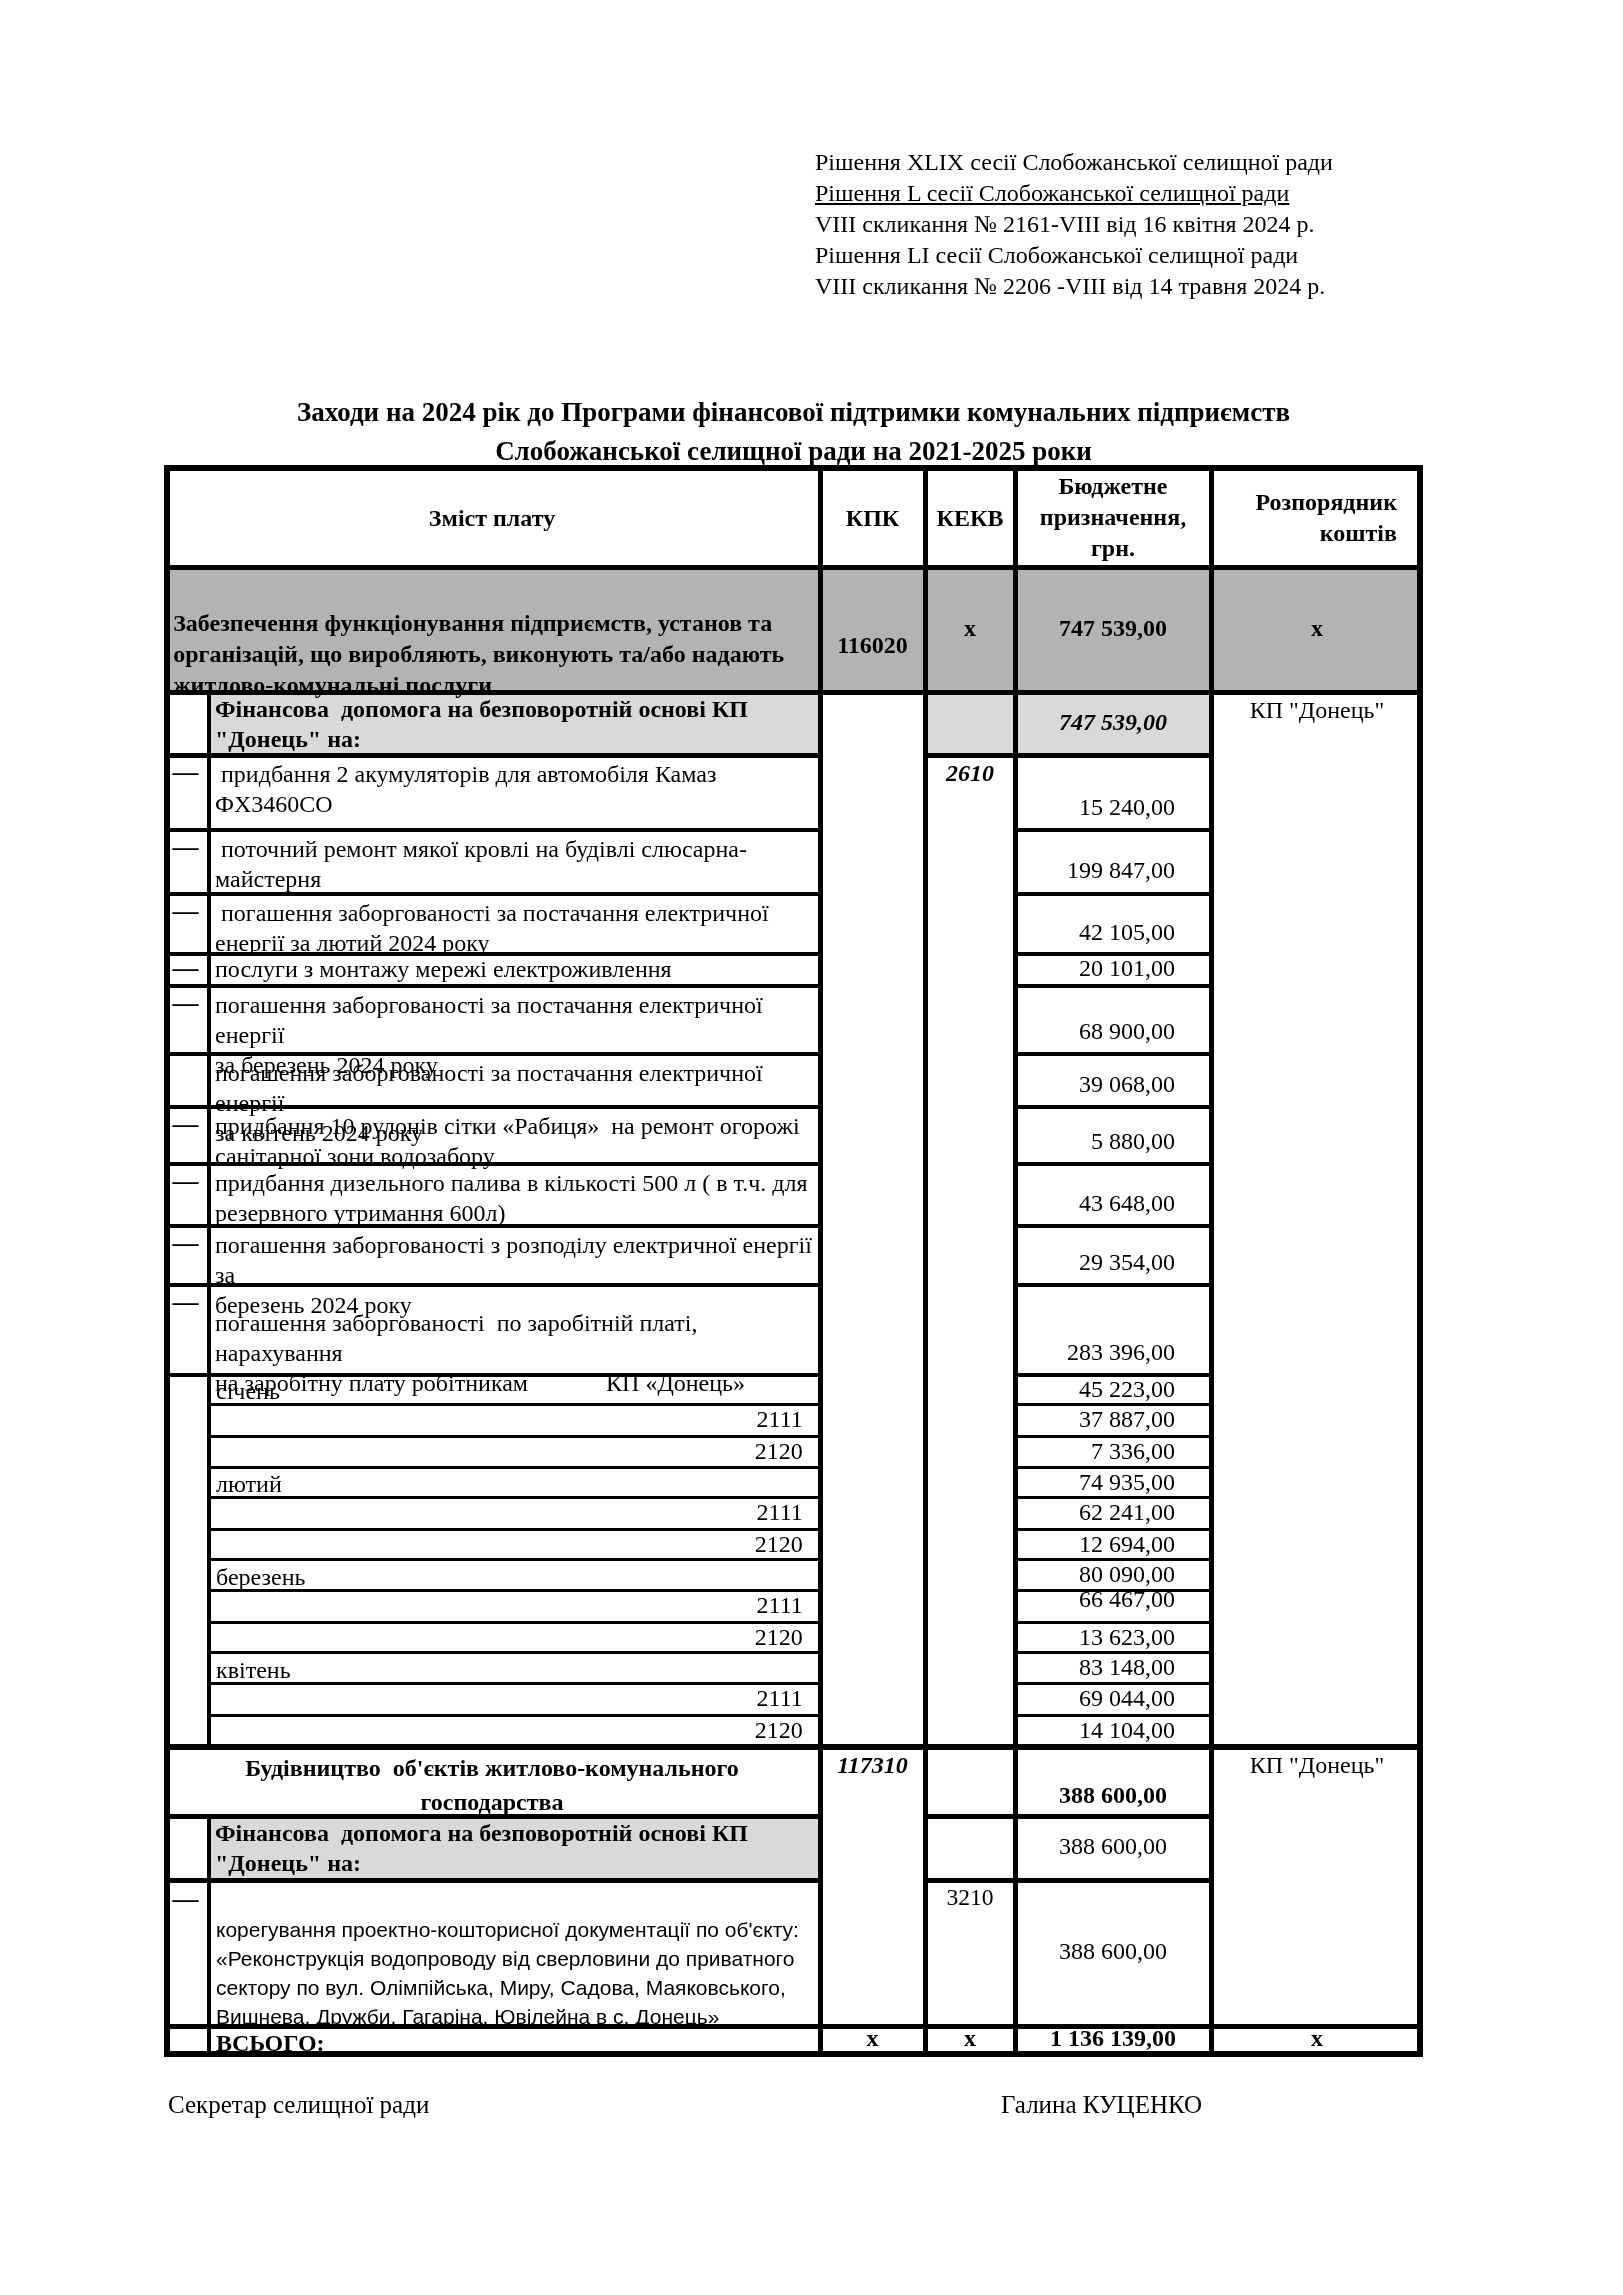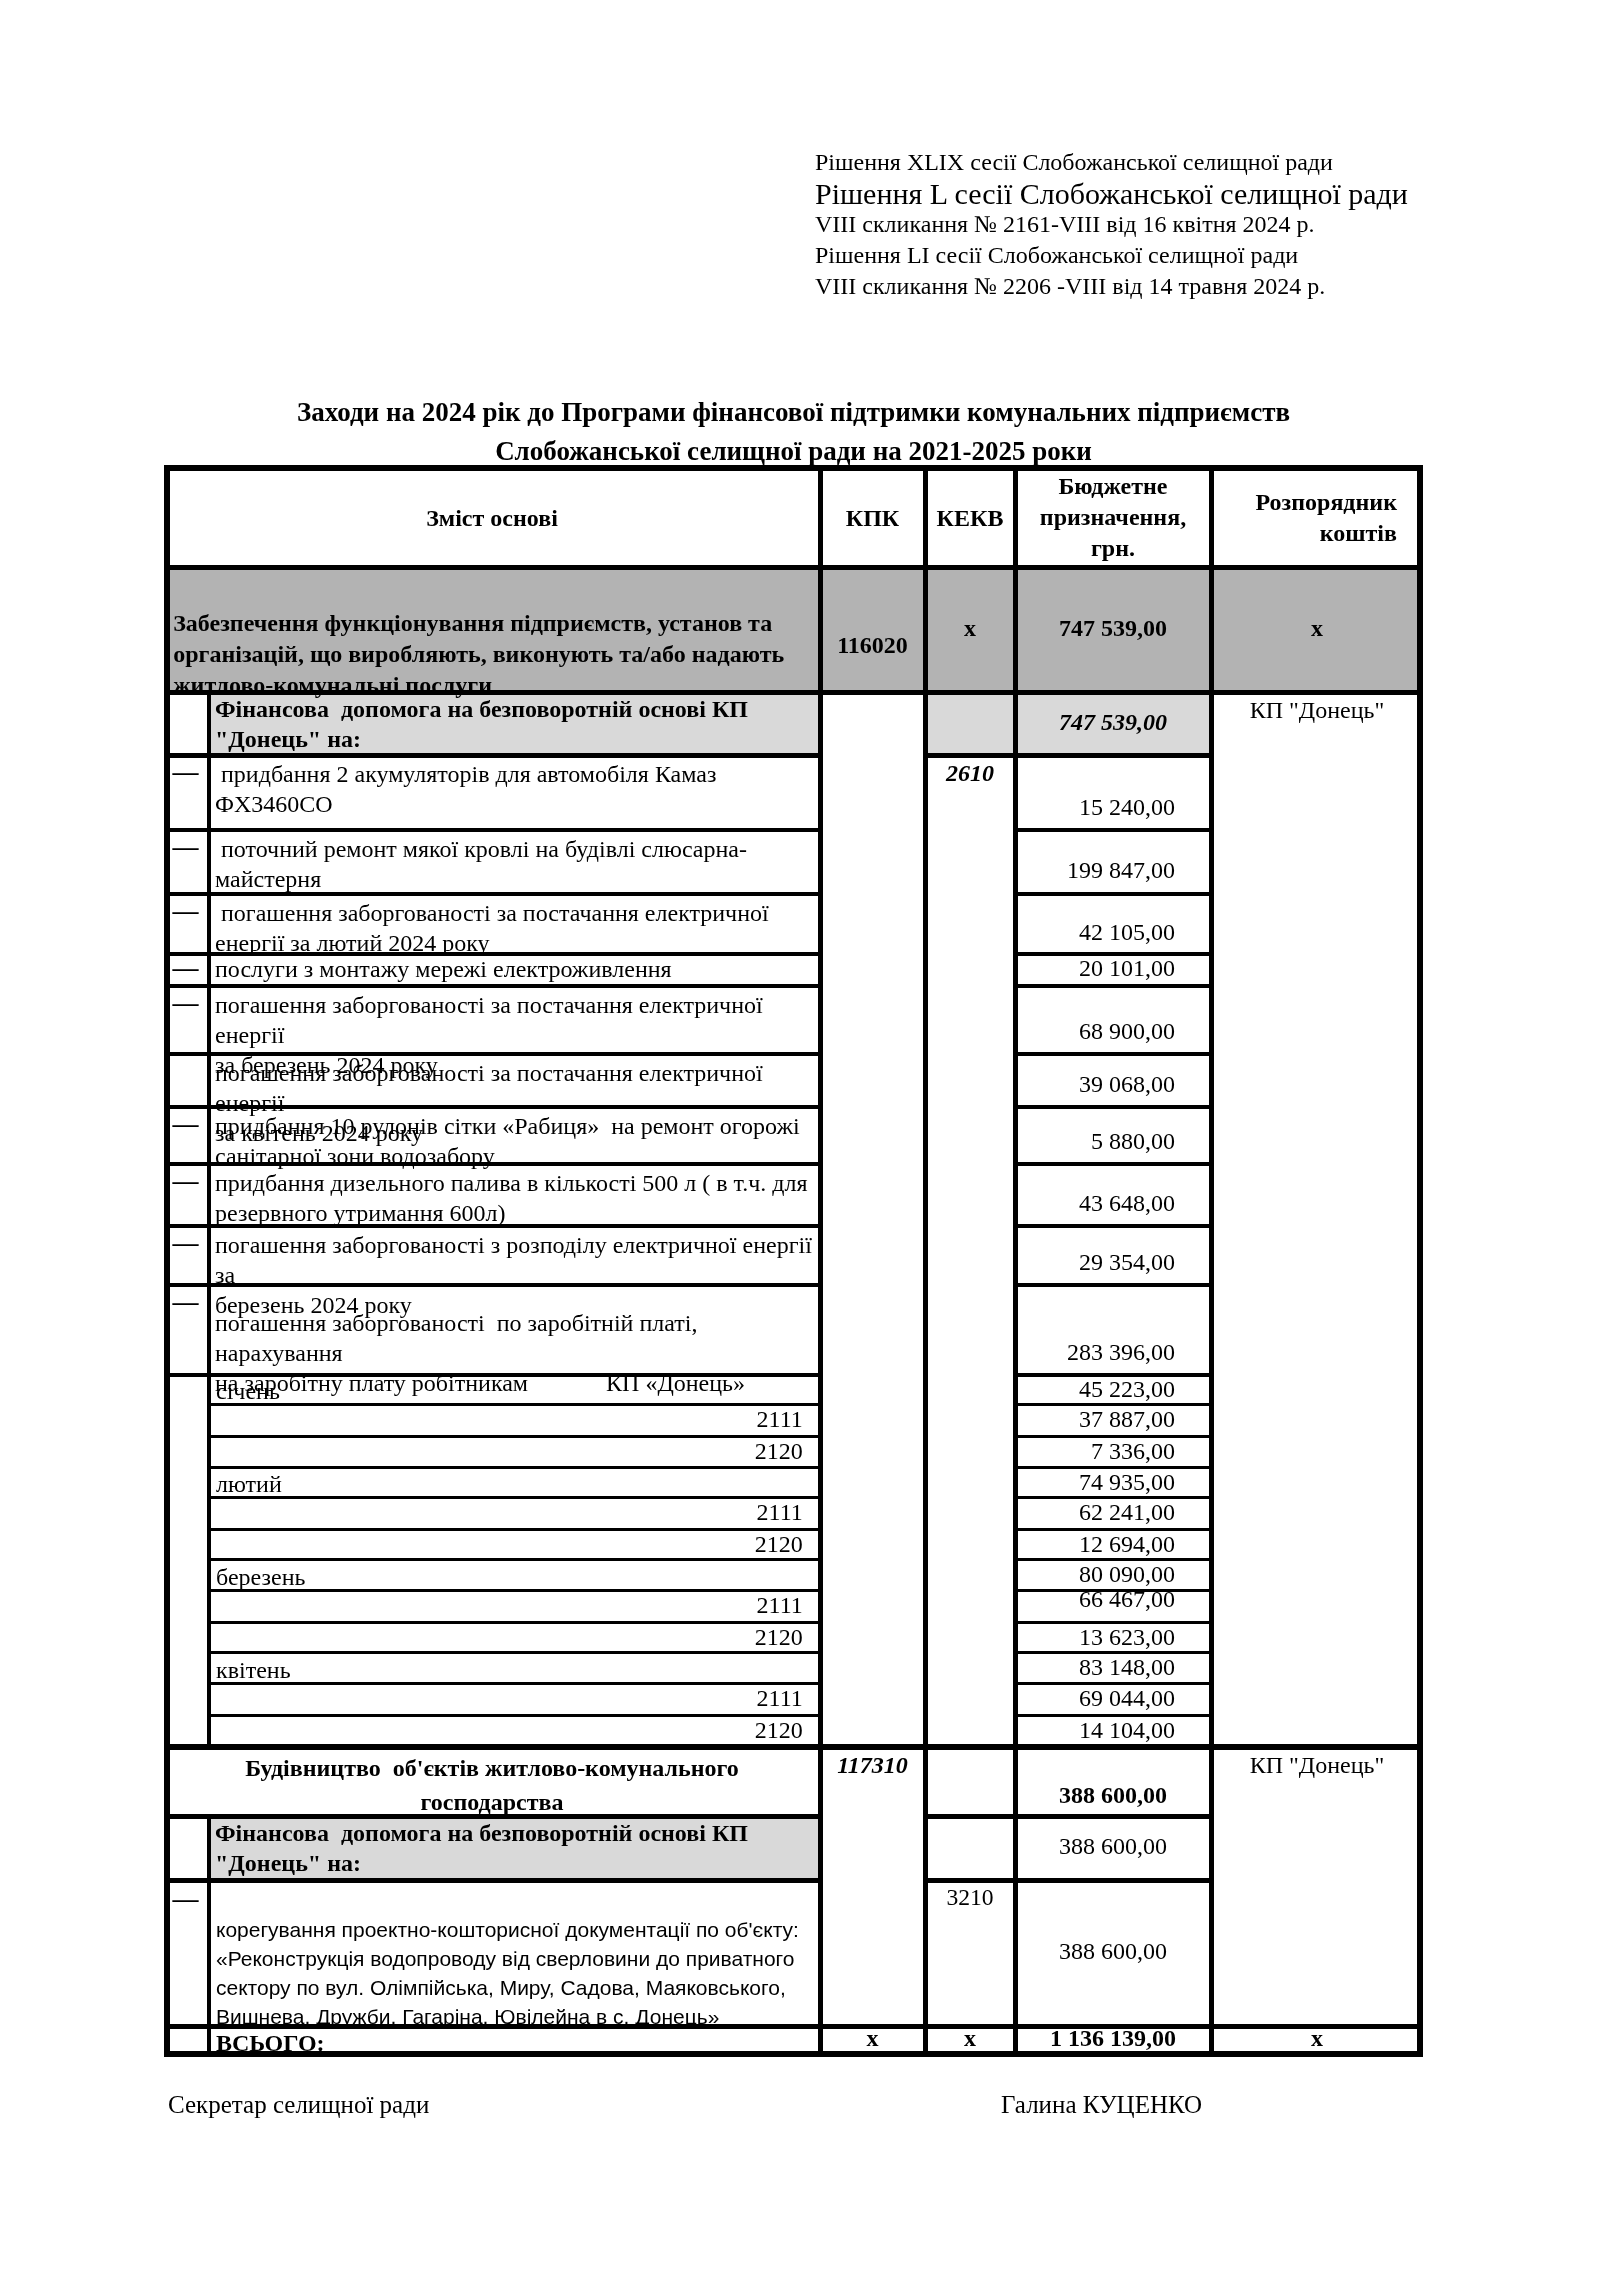--- a/index.html
+++ b/index.html
@@ -21,21 +21,21 @@
   .bg{position:absolute;}
   .dash{position:absolute;font-weight:bold;font-size:26px;text-align:center;}
 </style>
 </head>
 <body>
 
 <div class="page">
 
   <div class="abs" style="left:815px;top:147px;">
     <div class="pre" style="font-size:24px;line-height:31px;">Рішення XLIX сесії Слобожанської селищної ради</div>
-    <div class="pre" style="font-size:30px;line-height:31px;">Рішення L сесії Слобожанської селищної ради</div>
+    <div class="pre" style="font-size:24px;line-height:31px;text-decoration:underline;">Рішення L сесії Слобожанської селищної ради</div>
     <div class="pre" style="font-size:24px;line-height:31px;">VIII скликання № 2161-VIII від 16 квітня 2024 р.</div>
     <div class="pre" style="font-size:24px;line-height:31px;">Рішення LI сесії Слобожанської селищної ради</div>
     <div class="pre" style="font-size:24px;line-height:31px;">VIII скликання № 2206 -VIII від 14 травня 2024 р.</div>
   </div>
 
   <div class="abs b c" style="left:164px;top:393px;width:1259px;font-size:27px;line-height:39px;">
     <div>Заходи на 2024 рік до Програми фінансової підтримки комунальних підприємств</div>
     <div>Слобожанської селищної ради на 2021-2025 роки</div>
   </div>
 
@@ -108,21 +108,21 @@
     <div class="ln" style="left:43px;top:1217px;width:612px;height:3.3px;"></div>
     <div class="ln" style="left:851px;top:1217px;width:196px;height:3.3px;"></div>
     <div class="ln" style="left:43px;top:1249px;width:612px;height:3.3px;"></div>
     <div class="ln" style="left:851px;top:1249px;width:196px;height:3.3px;"></div>
 
     <div class="ln" style="left:0;top:1349px;width:656px;height:4.6px;"></div>
     <div class="ln" style="left:761px;top:1349px;width:286px;height:4.6px;"></div>
     <div class="ln" style="left:0;top:1413px;width:656px;height:4.6px;"></div>
     <div class="ln" style="left:761px;top:1413px;width:286px;height:4.6px;"></div>
 
-    <div class="t b vc" style="left:0;top:5.9px;width:656px;height:94px;">Зміст основі</div>
+    <div class="t b vc" style="left:0;top:5.9px;width:656px;height:94px;">Зміст плату</div>
     <div class="t b vc" style="left:656px;top:5.9px;width:105px;height:94px;">КПК</div>
     <div class="t b vc" style="left:761px;top:5.9px;width:90px;height:94px;">КЕКВ</div>
     <div class="t b vc" style="left:851px;top:5.9px;width:196px;height:94px;padding:0 19.6px;box-sizing:border-box;line-height:31px;">Бюджетне призначення, грн.</div>
     <div class="t b vc" style="left:1047px;top:5.9px;width:212px;height:94px;padding:0 26px;box-sizing:border-box;line-height:31px;text-align:right;">Розпорядник коштів</div>
 
     <div class="t b pre" style="left:9.2px;top:143px;width:635px;line-height:31px;">Забезпечення функціонування підприємств, установ та
 організацій, що виробляють, виконують та/або надають
 житлово-комунальні послуги</div>
     <div class="t b vc" style="left:656px;top:100px;width:105px;height:159px;">116020</div>
     <div class="t b vc" style="left:761px;top:100px;width:90px;height:125px;">x</div>

